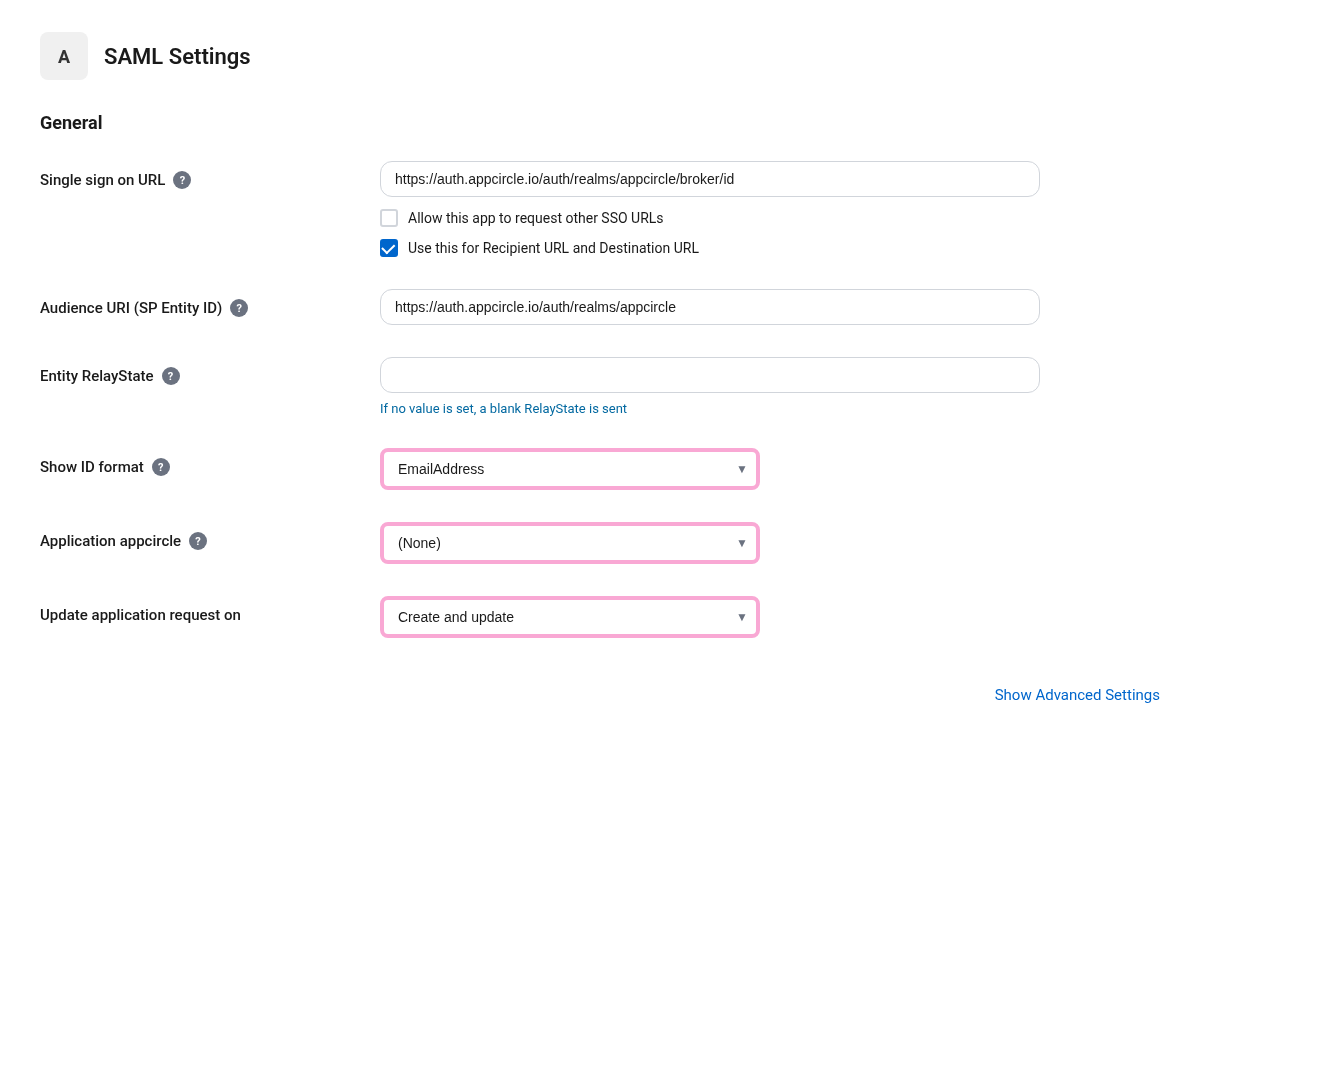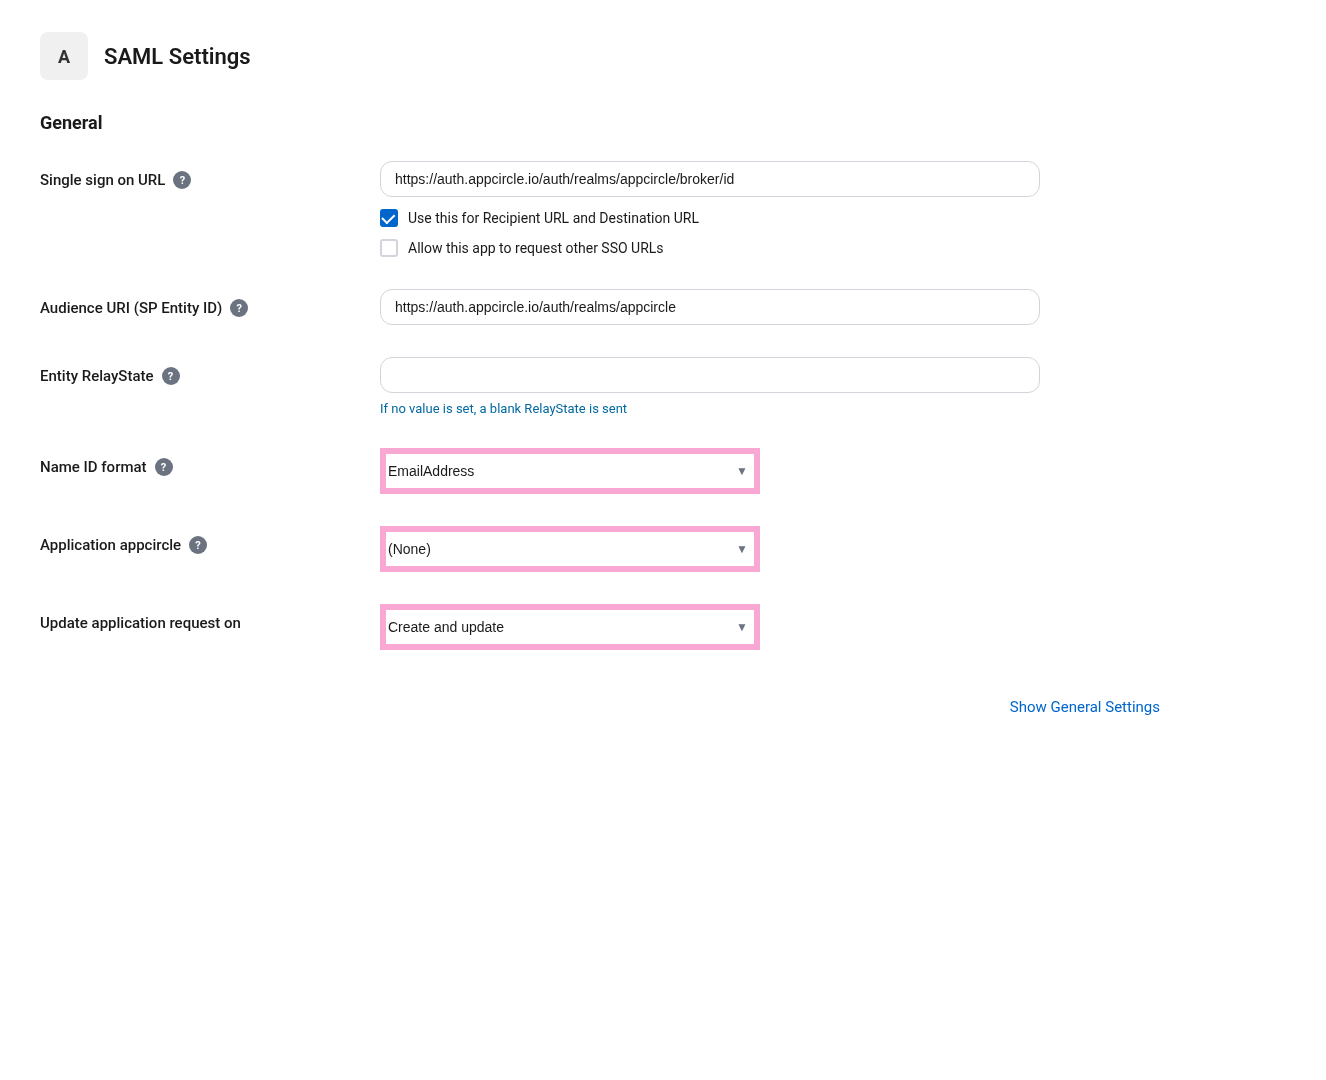--- a/index.html
+++ b/index.html
@@ -164,23 +164,23 @@
       color: #0369a1;
     }
 
     .select-wrapper {
       position: relative;
       width: 380px;
     }
 
     .select-input {
       width: 100%;
-      padding: 9px 36px 9px 2px;
-      border: 6px solid #f9a8d4;
-      border-radius: 0;
+      padding: 9px 36px 9px 14px;
+      border: 4px solid #f9a8d4;
+      border-radius: 8px;
       font-size: 14px;
       color: #1a1a1a;
       background: #ffffff;
       appearance: none;
       -webkit-appearance: none;
       cursor: pointer;
       outline: none;
     }
 
     .select-arrow {
@@ -226,27 +226,27 @@
 
     <div class="form-row">
       <div class="form-label-col">
         <span class="form-label">Single sign on URL</span>
         <span class="help-icon">?</span>
       </div>
       <div class="form-input-col">
         <input type="text" class="text-input" value="https://auth.appcircle.io/auth/realms/appcircle/broker/id" style="">
         <div class="checkbox-group">
           <label class="checkbox-item">
+            <div class="checkbox"></div>
+            <span class="checkbox-label">Allow this app to request other SSO URLs</span>
+          </label>
+          <label class="checkbox-item">
             <div class="checkbox checked"></div>
             <span class="checkbox-label">Use this for Recipient URL and Destination URL</span>
           </label>
-          <label class="checkbox-item">
-            <div class="checkbox"></div>
-            <span class="checkbox-label">Allow this app to request other SSO URLs</span>
-          </label>
         </div>
       </div>
     </div>
 
     <div class="form-row">
       <div class="form-label-col">
         <span class="form-label">Audience URI (SP Entity ID)</span>
         <span class="help-icon">?</span>
       </div>
       <div class="form-input-col">
@@ -260,21 +260,21 @@
         <span class="help-icon">?</span>
       </div>
       <div class="form-input-col">
         <input type="text" class="text-input" value="" style="">
         <p class="hint-text">If no value is set, a blank RelayState is sent</p>
       </div>
     </div>
 
     <div class="form-row">
       <div class="form-label-col">
-        <span class="form-label">Name ID format</span>
+        <span class="form-label">Show ID format</span>
         <span class="help-icon">?</span>
       </div>
       <div class="form-input-col">
         <div class="select-wrapper">
           <select class="select-input">
             <option>EmailAddress</option>
             <option>Unspecified</option>
             <option>X509SubjectName</option>
             <option>WindowsDomainQualifiedName</option>
             <option>Kerberos</option>
@@ -315,17 +315,17 @@
           <select class="select-input">
             <option>Create and update</option>
             <option>Create only</option>
           </select>
           <span class="select-arrow">▼</span>
         </div>
       </div>
     </div>
 
     <div class="advanced-row">
-      <a class="show-advanced-link">Show General Settings</a>
+      <a class="show-advanced-link">Show Advanced Settings</a>
     </div>
 
   </div>
 </div>
 
 </body></html>

